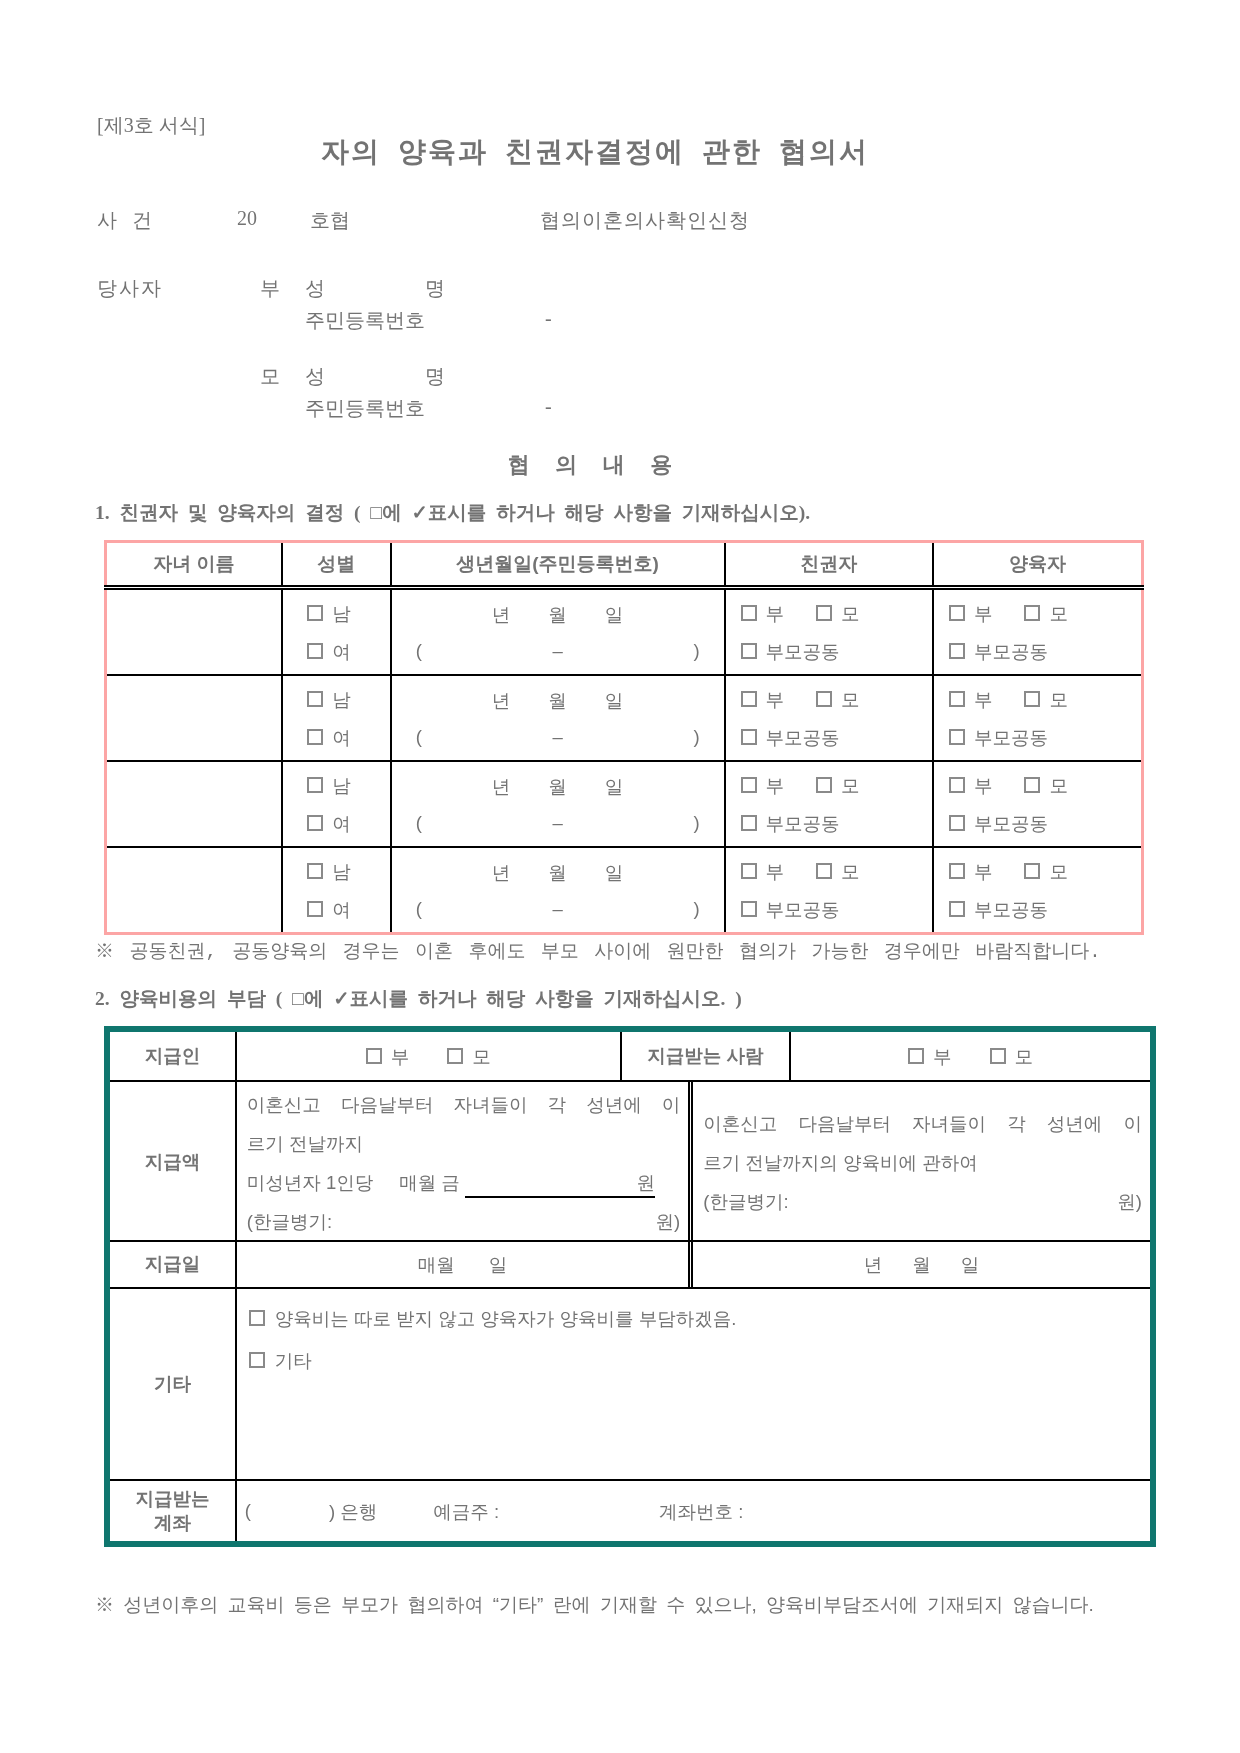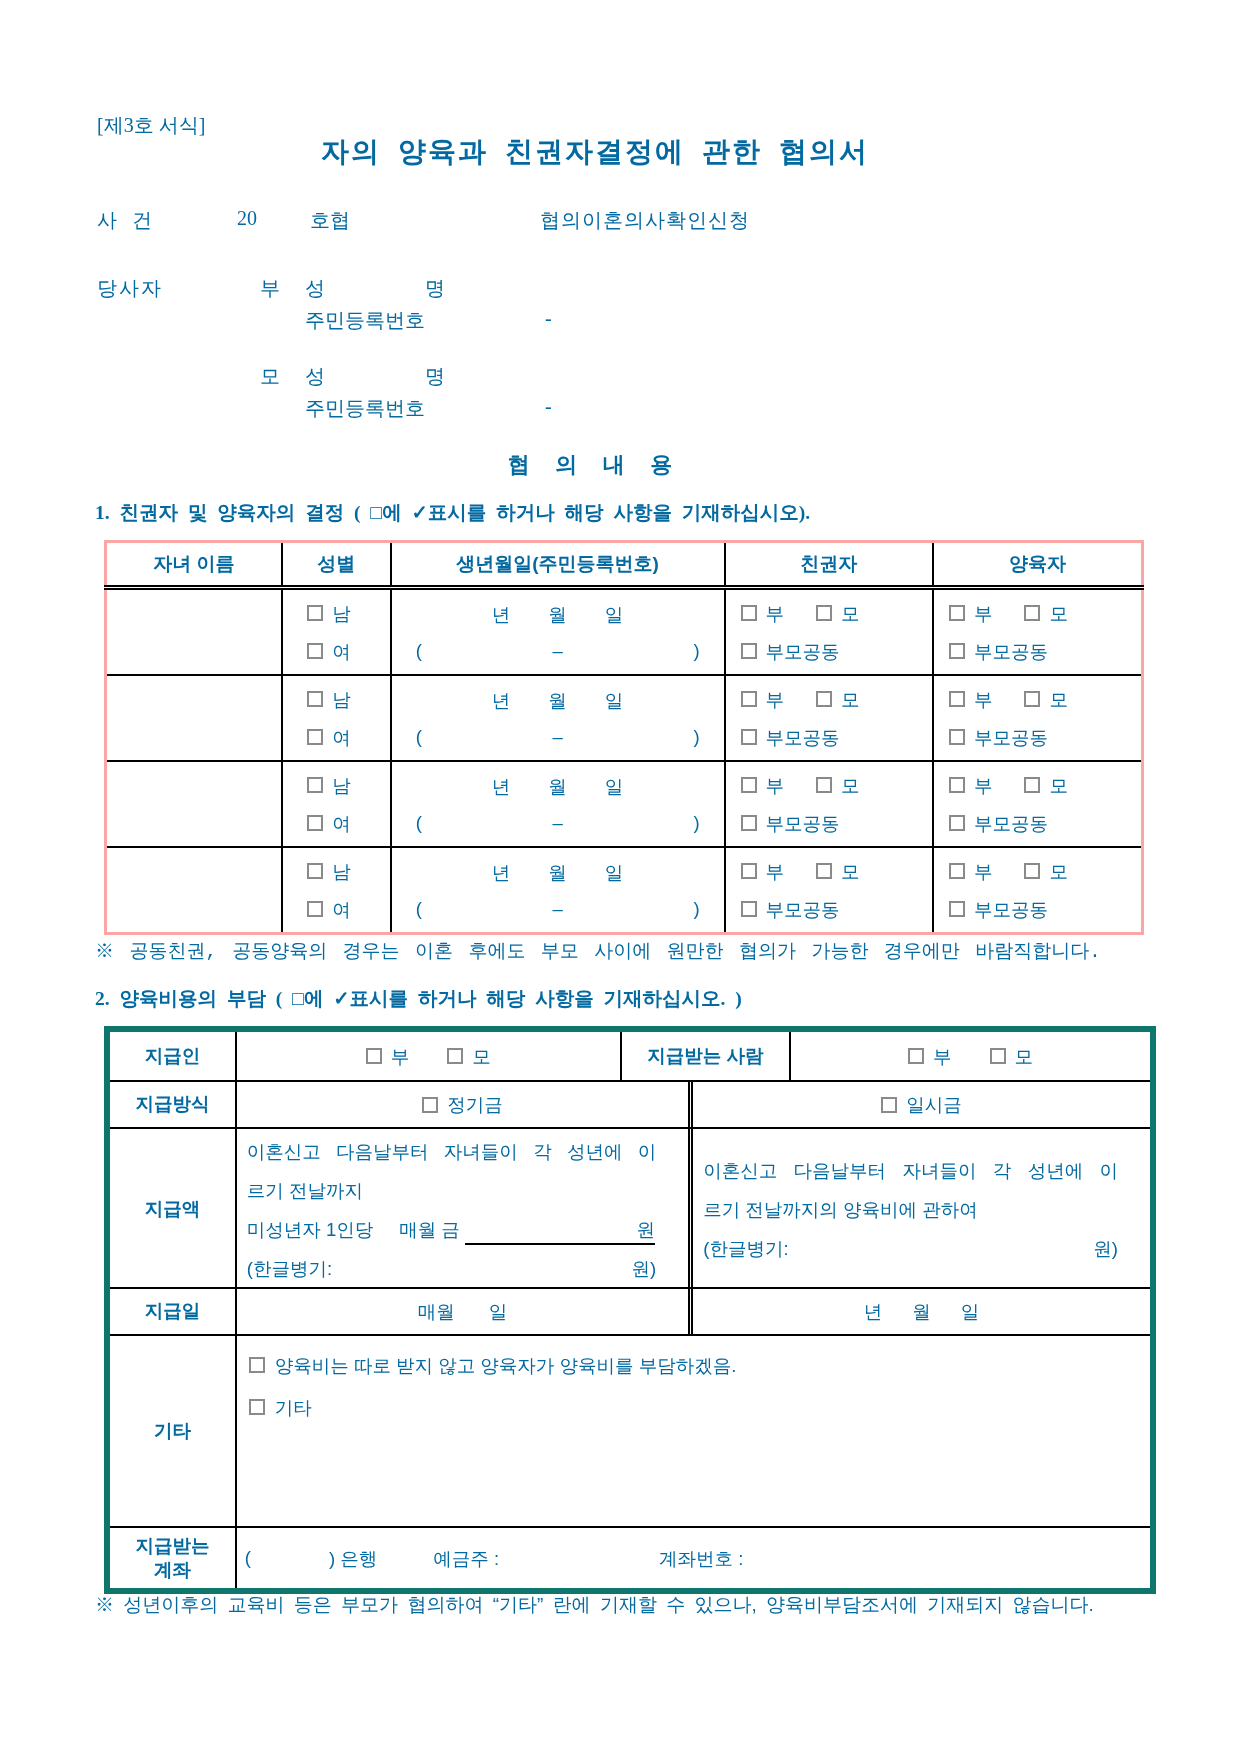--- a/index.html
+++ b/index.html
@@ -1,16 +1,16 @@
 <!DOCTYPE html>
 <html><head>
 <meta charset="utf-8">
 <style>
   html,body{margin:0;padding:0;background:#fff;}
-  .page{position:relative;width:1240px;height:1753px;background:#ffffff;color:#0369a1;
+  .page{position:relative;width:1240px;height:1753px;background:#ffffff;color:#737373;
         font-family:"Liberation Serif", serif;overflow:hidden;}
   .abs{position:absolute;white-space:nowrap;}
   .sans{font-family:"Liberation Sans", sans-serif;}
 
   
   .form-label{left:97px;top:112px;font-size:20px;}
   .doc-title{left:90px;top:133px;width:1010px;text-align:center;font-size:28px;font-weight:bold;
              letter-spacing:2px;word-spacing:8px;}
   .case-label{left:97px;top:207px;font-size:20px;}
   .case-year{left:237px;top:207px;font-size:20px;}
@@ -66,21 +66,21 @@
   .r3{grid-template-columns:12% 43.6% auto;height:158px;}
   .r4{grid-template-columns:12% 43.6% auto;height:45px;}
   .r5{grid-template-columns:12% auto;height:190px;}
   .r6{grid-template-columns:12% auto;height:60px;}
   .t2c{border-left:2px solid #000;display:flex;align-items:center;justify-content:center;
        box-sizing:border-box;min-width:0;gap:10px;}
   .t2c.nl{border-left:none;}
   .t2c.dbl{border-left:5px double #000;}
   .t2c.lbl{font-weight:bold;text-align:center;line-height:1.3;}
   .gap38{gap:38px;}
-  .amt{display:block;padding:4px 32px 0 10px;line-height:2.1;width:100%;border-radius:29px;}
+  .amt{display:block;padding:4px 8px 0 10px;line-height:2.1;width:100%;border-radius:29px;}
   .jline{text-align:justify;text-align-last:justify;word-spacing:2px;}
   .blank{display:inline-block;border-bottom:2px solid #000;text-align:right;line-height:1.35;}
   .blank.w190{width:190px;}
   .blank.w310{width:310px;}
   .money-l{white-space:nowrap;}
   .money-r{text-align:center;white-space:nowrap;}
   .hang{display:flex;justify-content:space-between;}
   .gapsm{display:inline-block;width:26px;}
   .etcbox{display:block;padding:8px 10px 0 12px;width:100%;box-sizing:border-box;}
   .etc-line{display:flex;gap:10px;align-items:center;height:42px;}
@@ -423,35 +423,20 @@
             <span class="cb"></span>
             <span>부</span>
           </span>
         <span class="cbrow">
             <span class="cb"></span>
             <span>모</span>
           </span>
       </div>
     </div>
 
-    <div class="t2row r2">
-      <div class="t2c nl lbl">지급방식</div>
-      <div class="t2c">
-        <span class="cbrow">
-            <span class="cb"></span>
-            <span>정기금</span>
-          </span>
-      </div>
-      <div class="t2c dbl">
-        <span class="cbrow">
-            <span class="cb"></span>
-            <span>일시금</span>
-          </span>
-      </div>
-    </div>
 
     <div class="t2row r3">
       <div class="t2c nl lbl">지급액</div>
       <div class="t2c">
         <div class="amt">
           <div class="jline">이혼신고 다음날부터 자녀들이 각 성년에 이</div>
           <div>르기 전날까지</div>
           <div class="money-l">
             <span>미성년자 1인당</span><span class="gapsm"></span><span>매월 금</span> <span class="blank w190"><span>원</span></span>
           </div>

